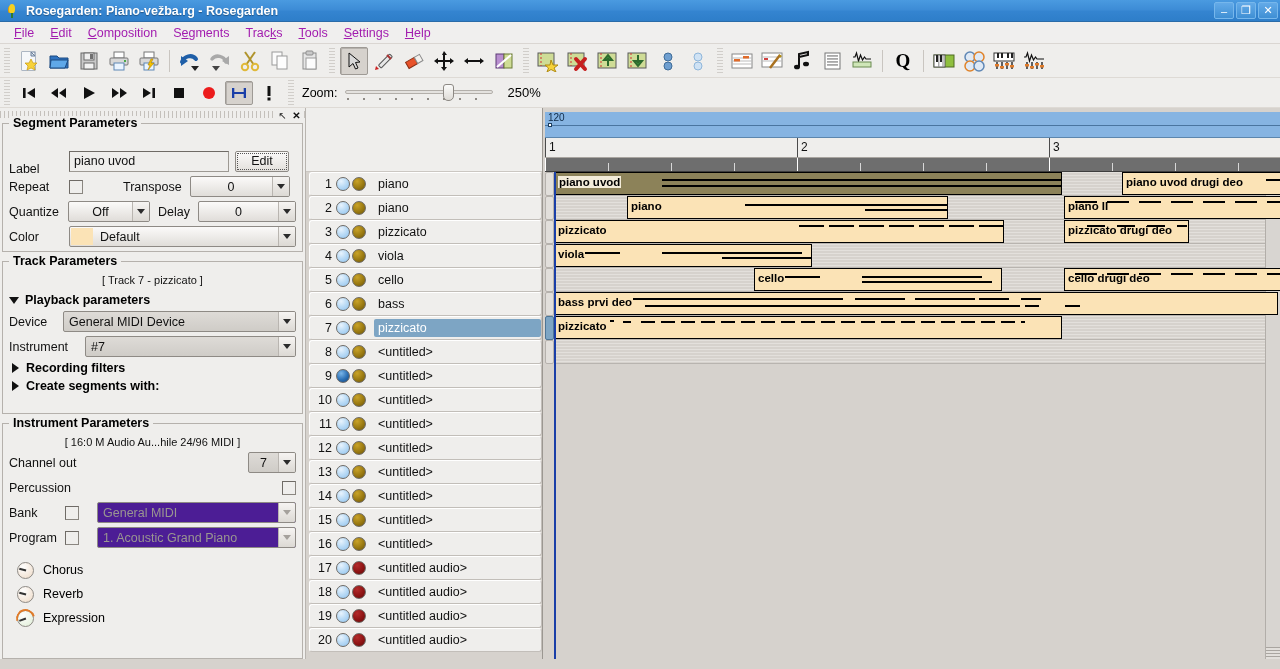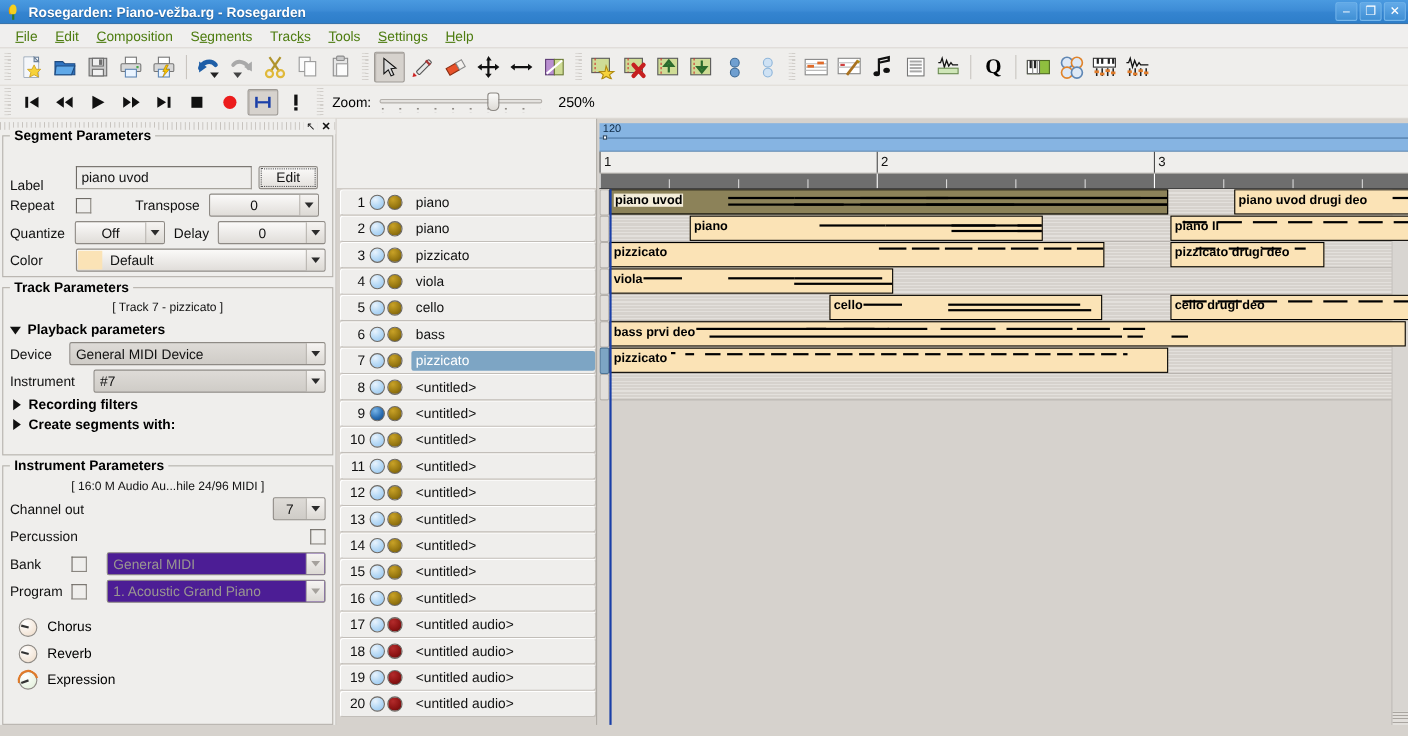--- a/index.html
+++ b/index.html
@@ -49,21 +49,21 @@
   }
 
   
   #menubar {
     height: 22px; background: #f0efee;
     display: flex; align-items: center;
     padding-left: 6px;
     border-bottom: 1px solid #dad6d2;
   }
   #menubar .mi {
-    padding: 2px 8px; font-size: 12.5px; color: #4d7c0f; cursor: default;
+    padding: 2px 8px; font-size: 12.5px; color: #a21caf; cursor: default;
   }
   #menubar .mi u { text-decoration: underline; }
 
   
   .toolbar {
     background: #efeeec;
     display: flex; align-items: center;
     height: 34px;
     border-bottom: 1px solid #dedad5;
   }
@@ -1125,21 +1125,21 @@
             <div class="seg-preview">
               <i style="left: 10px; top: 4px; width: 22px;"></i>
               <i style="left: 42px; top: 4px; width: 22px;"></i>
               <i style="left: 74px; top: 4px; width: 22px;"></i>
               <i style="left: 106px; top: 4px; width: 22px;"></i>
               <i style="left: 138px; top: 4px; width: 22px;"></i>
               <i style="left: 170px; top: 4px; width: 22px;"></i>
               <i style="left: 202px; top: 4px; width: 22px;"></i>
             </div>
           </div>
-          <div class="segment" style="left: 510px; width: 140px; top: 48px;">
+          <div class="segment" style="left: 510px; width: 125px; top: 48px;">
             <span class="slabel">pizzicato drugi deo</span>
             <div class="seg-preview">
               <i style="left: 22px; top: 4px; width: 18px;"></i>
               <i style="left: 52px; top: 4px; width: 18px;"></i>
               <i style="left: 82px; top: 4px; width: 18px;"></i>
               <i style="left: 112px; top: 4px; width: 10px;"></i>
             </div>
           </div>
           <div class="segment" style="left: 510px; width: 250px; top: 96px;">
             <span class="slabel">cello drugi deo</span>

